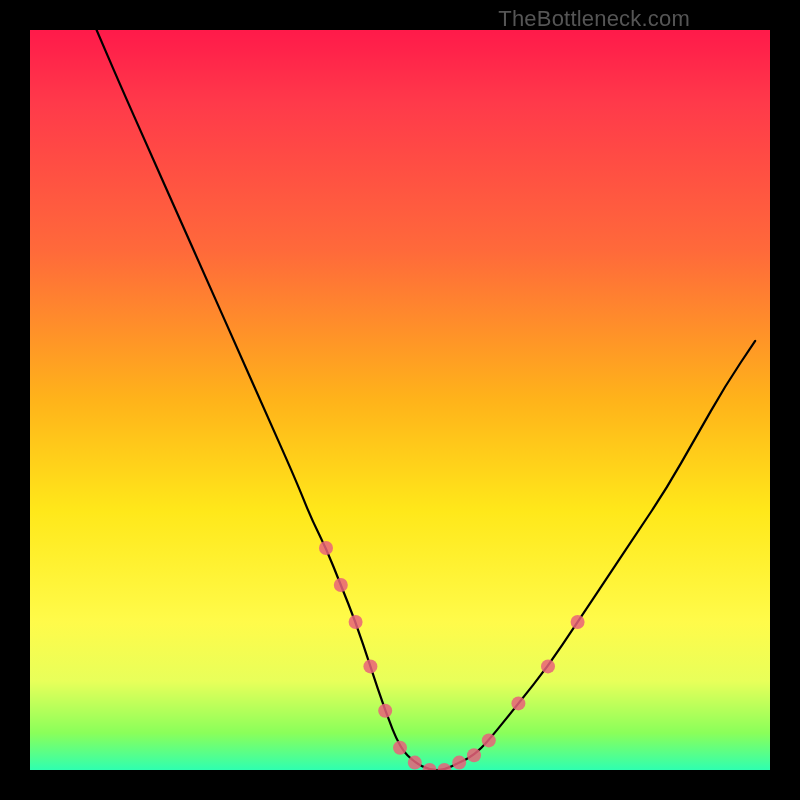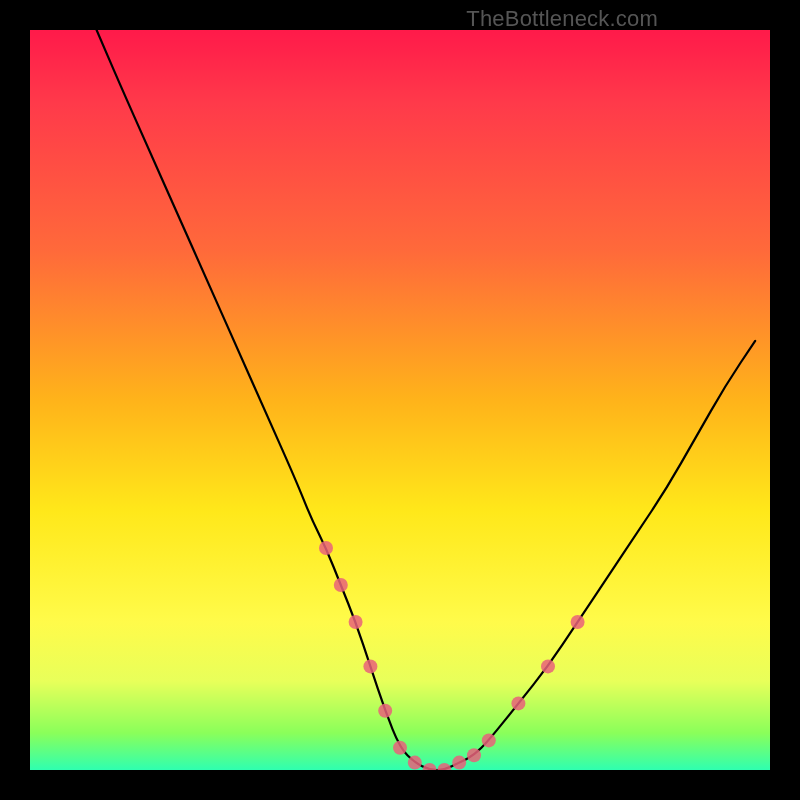--- a/index.html
+++ b/index.html
@@ -9,20 +9,21 @@
     height: 800px;
     background: #000;
     overflow: hidden;
     font-family: Arial, Helvetica, sans-serif;
   }
   .stage {
     position: relative;
     width: 668px;
     height: 800px;
     background: #000;
+    padding-left: 32px;
   }
   .plot-area {
     position: absolute;
     left: 30px;
     top: 30px;
     width: 740px;
     height: 740px;
     background: linear-gradient(
       to bottom,
       #ff1a4a 0%,

